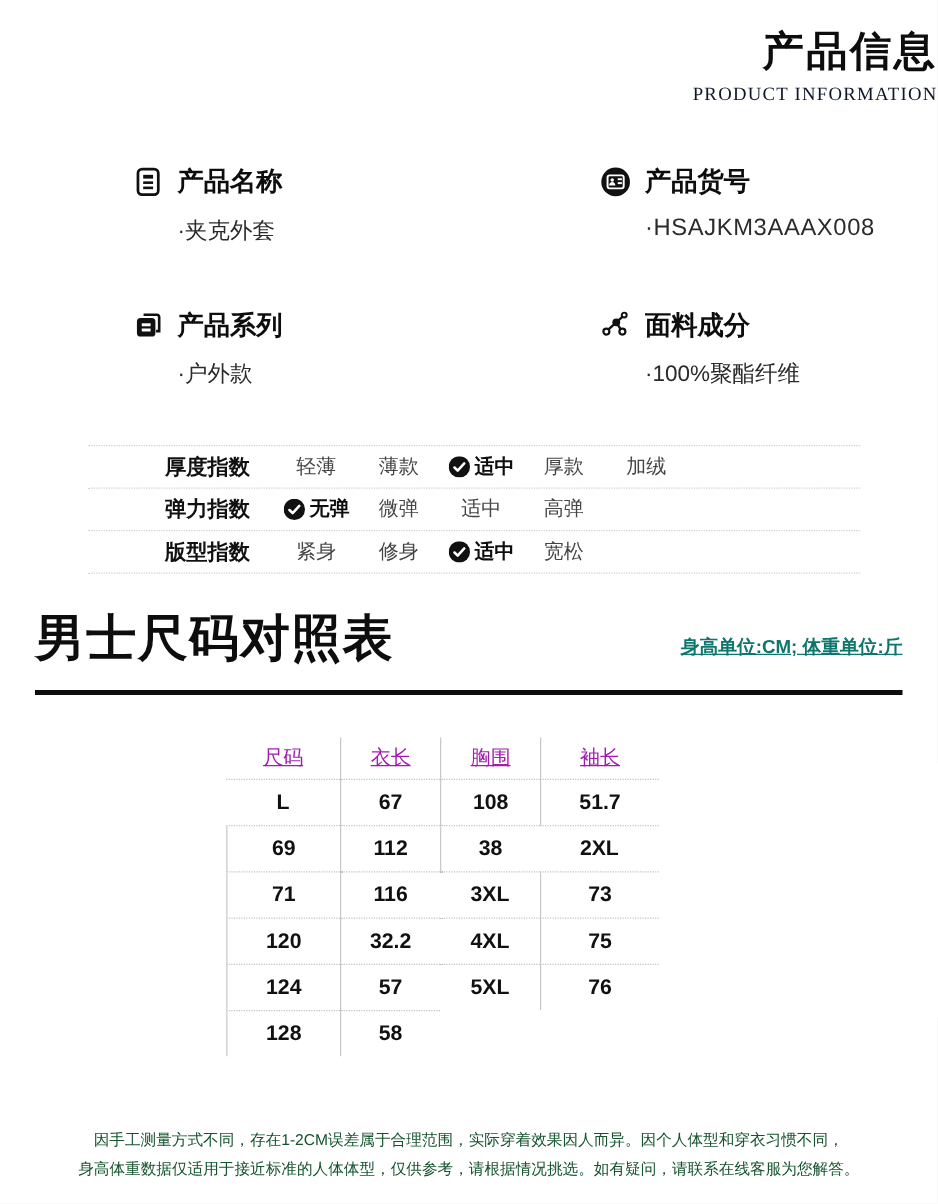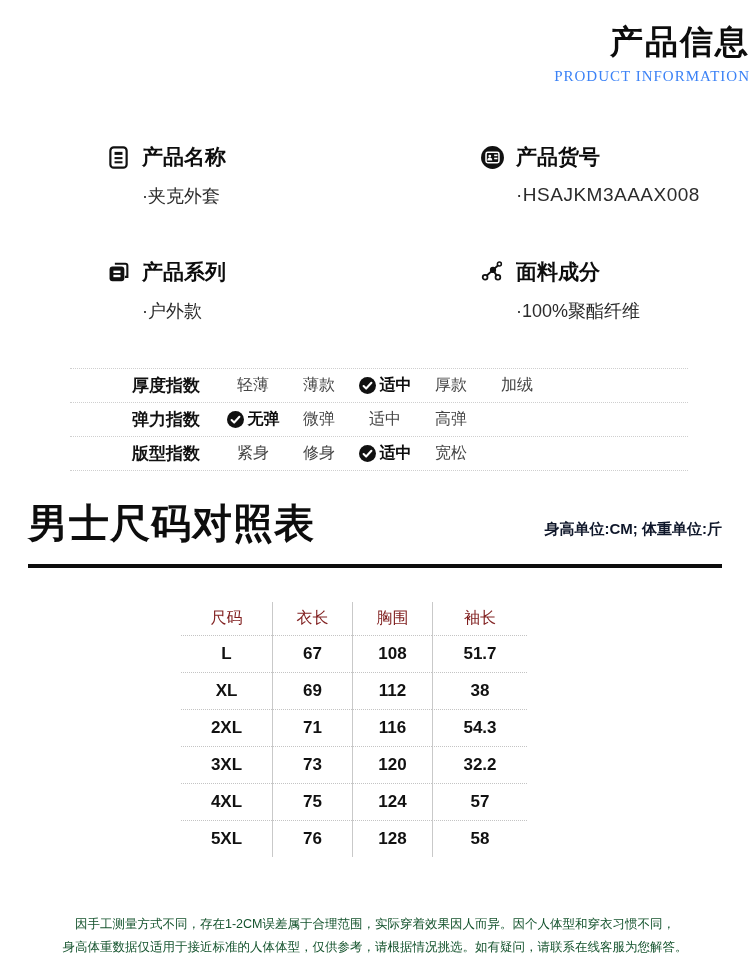--- a/index.html
+++ b/index.html
@@ -3,45 +3,45 @@
 <meta charset="utf-8">
 <style>
   html,body{margin:0;padding:0;background:#f4f4f4;}
   .page{
     position:relative;width:750px;height:963px;margin:0 auto;background:#ffffff;
     font-family:"Liberation Sans","DejaVu Sans",sans-serif;color:#1a1a1a;overflow:hidden;
   }
   
   .hdr{text-align:right;padding-top:22px;font-family:Liberation Serif, serif;}
   .hdr-title{font-size:33px;font-weight:800;letter-spacing:2px;line-height:40px;color:#0d0d0d;}
-  .hdr-sub{font-size:15px;letter-spacing:1px;color:#3b82f6;margin-top:6px;}
-  
-  .info-grid{display:grid;grid-template-columns:374px auto;padding-left:106px;margin-top:58px;row-gap:50px;}
+  .hdr-sub{font-size:15px;letter-spacing:1px;color:#0f172a;margin-top:6px;}
+  
+  .info-grid{display:grid;grid-template-columns:374px auto;padding-left:106px;margin-top:46px;row-gap:50px;}
   .info-cell{}
   .info-head{display:flex;align-items:center;gap:11px;}
   .info-head .ic{width:25px;height:25px;flex:0 0 25px;}
   .info-label{font-size:21px;font-weight:800;color:#0d0d0d;}
   .info-value{margin-left:36px;margin-top:13px;font-size:18px;color:#2b2b2b;}
   .info-value.code{font-size:19px;letter-spacing:0.5px;}
   
   .spec-table{margin:45px 62px 0 70px;border-bottom:1px dotted #cfcfcf;}
   .spec-row{display:flex;align-items:center;height:33px;border-top:1px dotted #cfcfcf;}
   .spec-label{width:150px;padding-left:62px;box-sizing:border-box;font-weight:800;font-size:17px;color:#111;}
   .spec-opt{width:66px;text-align:center;font-size:16px;color:#454545;}
   .spec-opt.checked{display:flex;align-items:center;justify-content:center;gap:4px;font-weight:800;color:#0d0d0d;}
   .chk{width:17px;height:17px;display:inline-block;}
   
   .size-head{margin:32px 28px 0 28px;border-bottom:4px solid #0d0d0d;padding-bottom:21px;
     display:flex;justify-content:space-between;align-items:flex-end;}
   .size-title{font-size:40px;font-weight:800;letter-spacing:1px;line-height:40px;color:#0d0d0d;}
-  .size-units{font-size:15px;font-weight:700;color:#0f172a;padding-bottom:4px;}
+  .size-units{font-size:15px;font-weight:700;color:#0f766e;padding-bottom:4px;text-decoration:underline;}
   .size-table{display:grid;grid-template-columns:91px 80px 80px 95px;margin-left:181px;width:346px;margin-top:34px;}
   .sc{height:36px;display:flex;align-items:center;justify-content:center;
       border-bottom:1px dotted #c4c4c4;font-size:17px;font-weight:700;color:#111;}
-  .sc.h{height:33px;font-weight:400;font-size:16px;color:#7f1d1d;}
+  .sc.h{height:33px;font-weight:400;font-size:16px;color:#a21caf;text-decoration:underline;}
   .sc.vline{border-left:1px solid #c9c9c9;}
   .sc.last{border-bottom:none;}
   
   .foot{margin-top:56px;text-align:center;font-size:12.5px;line-height:23px;color:#14532d;}
 </style>
 </head>
 <body>
 
 <div class="page">
 
@@ -178,29 +178,27 @@
     <div class="sc h">尺码</div>
     <div class="sc h vline">衣长</div>
     <div class="sc h vline">胸围</div>
     <div class="sc h vline">袖长</div>
 
     <div class="sc">L</div>
     <div class="sc vline">67</div>
     <div class="sc vline">108</div>
     <div class="sc vline">51.7</div>
 
-    <div class="sc">XL</div>
     <div class="sc vline">69</div>
     <div class="sc vline">112</div>
     <div class="sc vline">38</div>
 
     <div class="sc">2XL</div>
     <div class="sc vline">71</div>
     <div class="sc vline">116</div>
-    <div class="sc vline">54.3</div>
 
     <div class="sc">3XL</div>
     <div class="sc vline">73</div>
     <div class="sc vline">120</div>
     <div class="sc vline">32.2</div>
 
     <div class="sc">4XL</div>
     <div class="sc vline">75</div>
     <div class="sc vline">124</div>
     <div class="sc vline">57</div>

